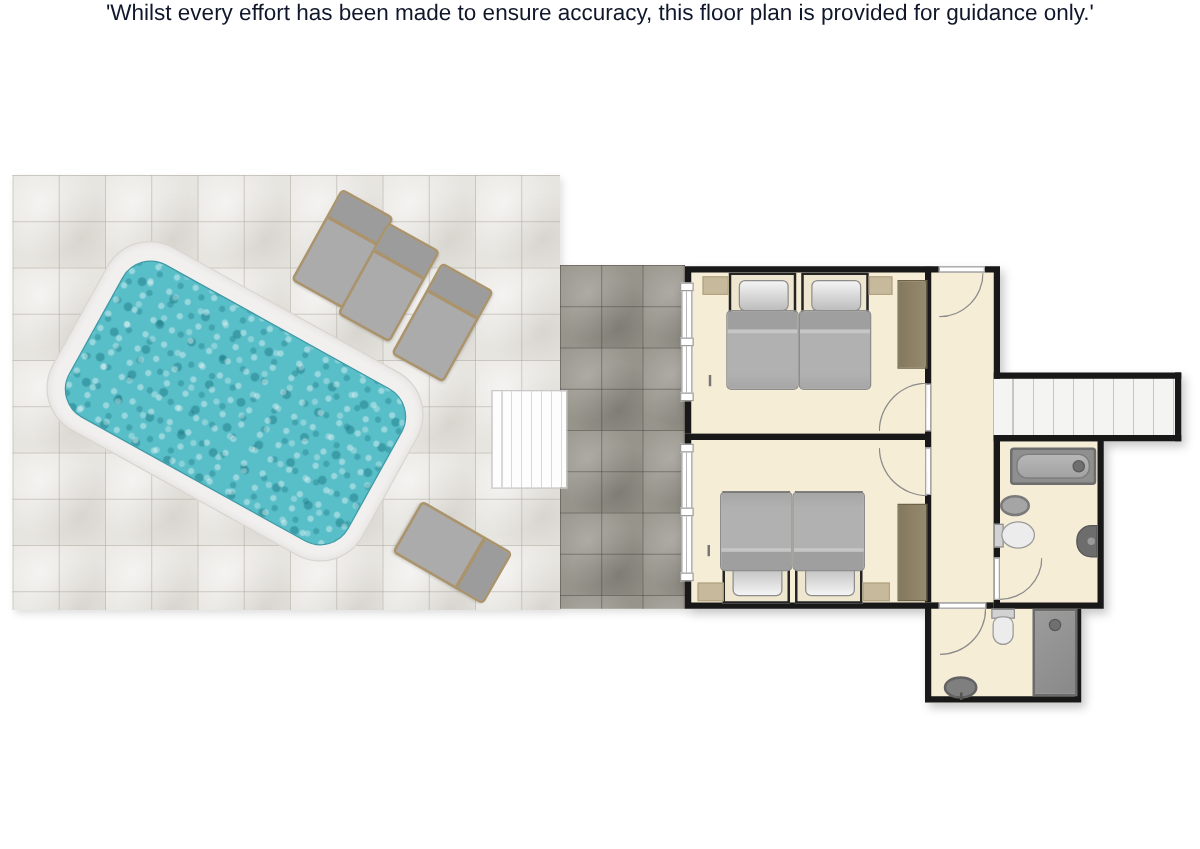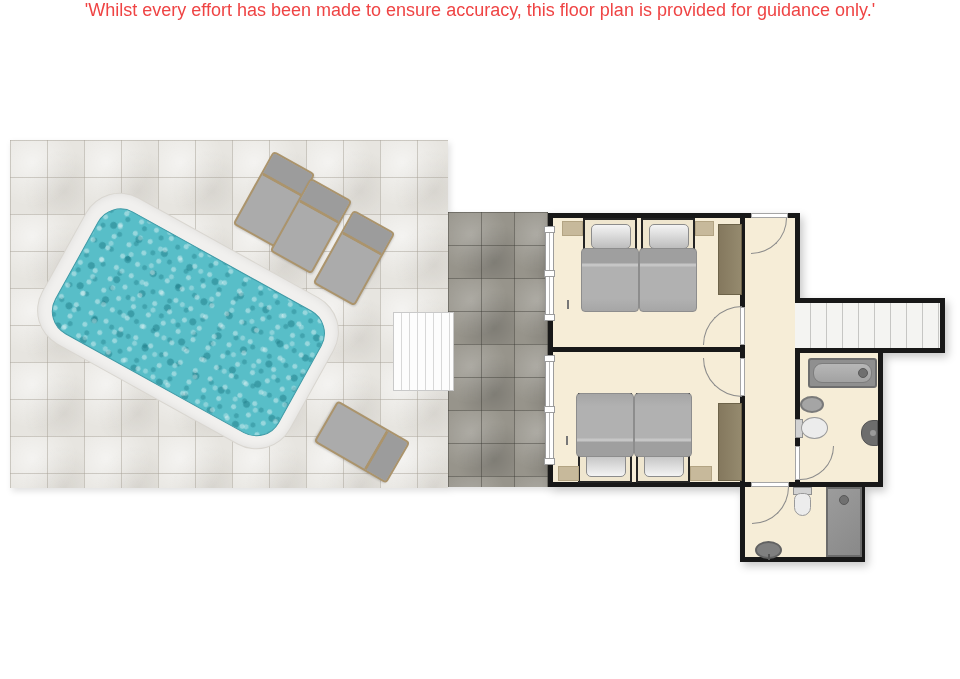--- a/index.html
+++ b/index.html
@@ -1,21 +1,21 @@
 <!DOCTYPE html>
 <html><head>
 <meta charset="utf-8">
 <style>
   html,body{margin:0;padding:0;background:#ffffff;}
   .canvas{position:relative;width:960px;height:679px;background:#fff;overflow:hidden;
           font-family:"Liberation Sans",sans-serif;}
   .abs{position:absolute;}
 
   
-  .disclaimer{left:0;top:104;width:960px;text-align:center;font-size:18px;color:#ef4444;}
+  .disclaimer{left:0;top:104;width:960px;text-align:center;font-size:18px;color:#0f172a;}
 
   
   .outdoor{inset:0;filter:drop-shadow(2px 3px 3px rgba(0,0,0,.12));}
   .terrace{left:10px;top:140px;width:438px;height:348px;
     background-color:#e7e5e0;
     background-image:
       linear-gradient(rgba(168,163,152,.5) 1px,transparent 1px),
       linear-gradient(90deg,rgba(168,163,152,.5) 1px,transparent 1px),
       radial-gradient(circle at 30% 30%,rgba(255,255,255,.55),transparent 60%),
       radial-gradient(circle at 72% 68%,rgba(120,114,102,.14),transparent 55%);

